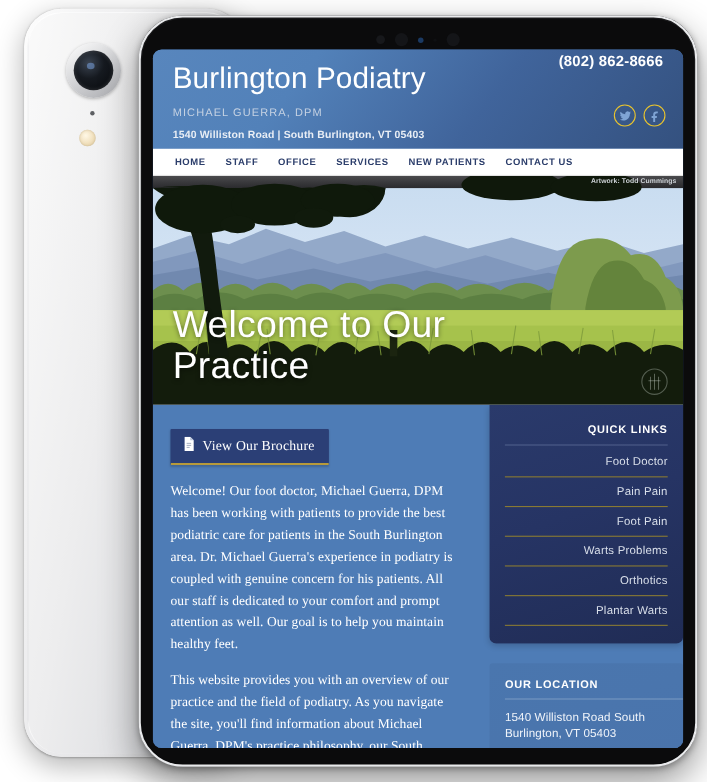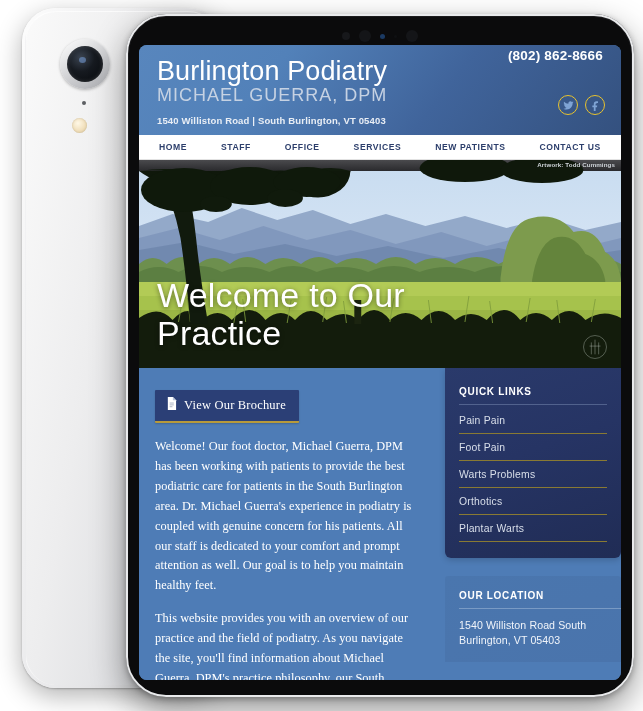--- a/index.html
+++ b/index.html
@@ -97,22 +97,22 @@
     height:90px;
     background: linear-gradient(128deg, #5886bd 0%, #5281b9 28%, #40649b 62%, #34517f 100%);
     padding: 12px 18px 0 18px;
     box-sizing:border-box;
   }
   .brand-title {
     font-size: 27px; font-weight: 300; color:#ffffff; letter-spacing:0.1px;
     line-height: 1.05; margin:0;
   }
   .brand-sub {
-    font-size: 18px; font-weight:400; color:#c6d2e3; letter-spacing:1.0px;
-    margin-top:0;
+    font-size: 10px; font-weight:400; color:#c6d2e3; letter-spacing:1.0px;
+    margin-top:12px;
   }
   .brand-addr {
     font-size: 9.5px; font-weight:700; color:#e9eef5; letter-spacing:0.15px;
     margin-top: 9px;
   }
   .phone {
     position:absolute; right:18px; top:3px;
     font-size: 13.5px; font-weight:700; color:#ffffff; letter-spacing:0.2px;
   }
   .socials {
@@ -122,21 +122,21 @@
     width:20px; height:20px; border-radius:50%;
     border: 1.8px solid #e8c32e;
     display:flex; align-items:center; justify-content:center;
     box-sizing:border-box;
   }
   .soc svg { display:block; }
 
   
   .site-nav {
     height: 25px; background:#ffffff;
-    display:flex; align-items:center; gap:34px;
+    display:flex; align-items:center; gap:18px;
     padding-left: 20px;
     border-bottom: 1px solid #e2e2e2;
     box-sizing:border-box;
   }
   .nav-item {
     font-size: 8.6px; font-weight:700; color:#2c3e6b; letter-spacing:0.55px;
     white-space:nowrap; cursor:pointer;
   }
 
   
@@ -188,20 +188,21 @@
 
   .side-col {
     flex:1; padding: 0 0 0 6px; box-sizing:border-box;
   }
   .side-panel {
     background: linear-gradient(160deg,#2a3a6b 0%, #263464 45%, #202c55 100%);
     border-radius: 0 0 6px 6px;
     padding: 18px 14px 16px 14px;
     box-sizing:border-box;
     box-shadow: 0 2px 6px rgba(0,0,0,0.18);
+    text-align: right;
   }
   .side-h {
     font-size: 10px; font-weight:700; color:#ffffff; letter-spacing:0.7px;
     padding-bottom: 7px;
     border-bottom: 1px solid rgba(160,180,215,0.35);
     margin-bottom: 2px;
   }
   .ql-item {
     font-size: 10.4px; color:#d9dfea; letter-spacing:0.2px;
     padding: 8px 0 7px 0;
@@ -379,20 +380,21 @@
               <span>View Our Brochure</span>
             </button>
 
             <p class="body-p">Welcome! Our foot doctor, Michael Guerra, DPM has been working with patients to provide the best podiatric care for patients in the South Burlington area. Dr. Michael Guerra's experience in podiatry is coupled with genuine concern for his patients. All our staff is dedicated to your comfort and prompt attention as well. Our goal is to help you maintain healthy feet.</p>
             <p class="body-p">This website provides you with an overview of our practice and the field of podiatry. As you navigate the site, you'll find information about Michael Guerra, DPM's practice philosophy, our South Burlington office location, insurance policies, and appointment scheduling procedures. Please browse the site at your convenience and feel free to contact us with any questions.</p>
           </div>
 
           <div class="side-col">
             <div class="side-panel">
               <div class="side-h">QUICK LINKS</div>
+              <div class="ql-item">Foot Doctor</div>
               <div class="ql-item">Pain Pain</div>
               <div class="ql-item">Foot Pain</div>
               <div class="ql-item">Warts Problems</div>
               <div class="ql-item">Orthotics</div>
               <div class="ql-item">Plantar Warts</div>
             </div>
 
             <div class="loc-panel">
               <div class="loc-h">OUR LOCATION</div>
               <div class="loc-addr">1540 Williston Road South Burlington, VT 05403</div>

